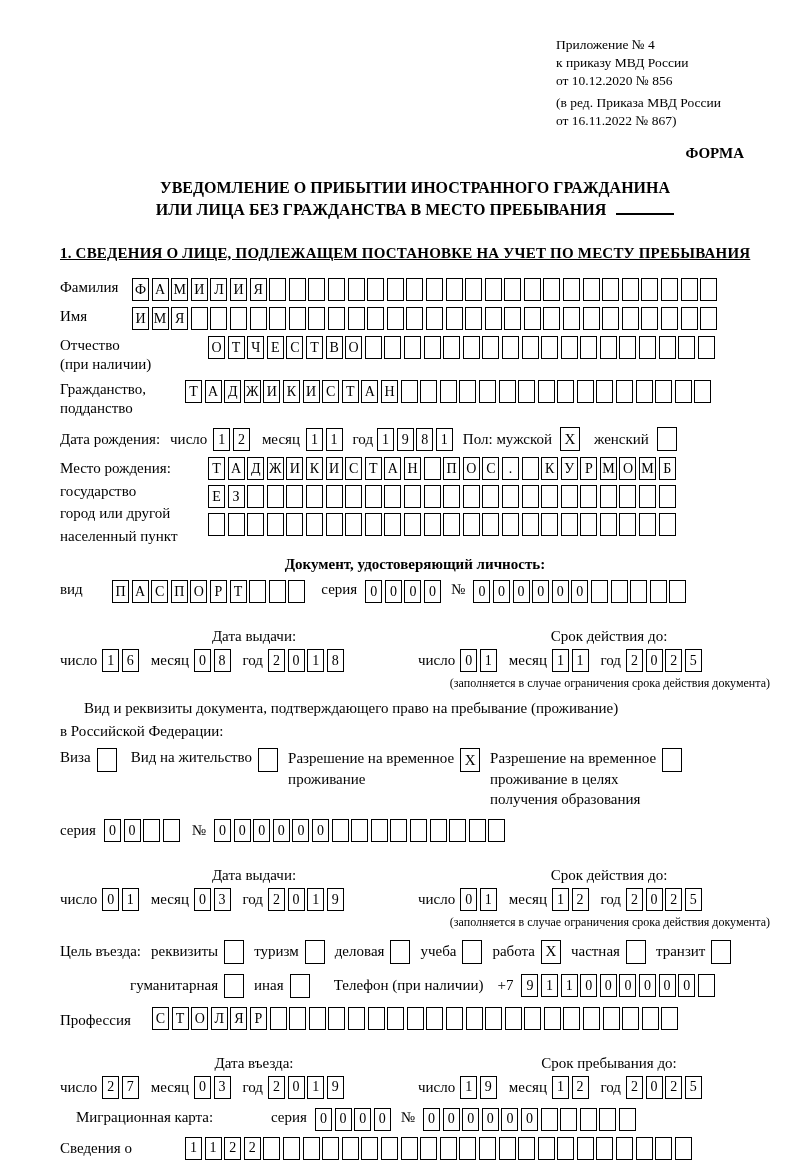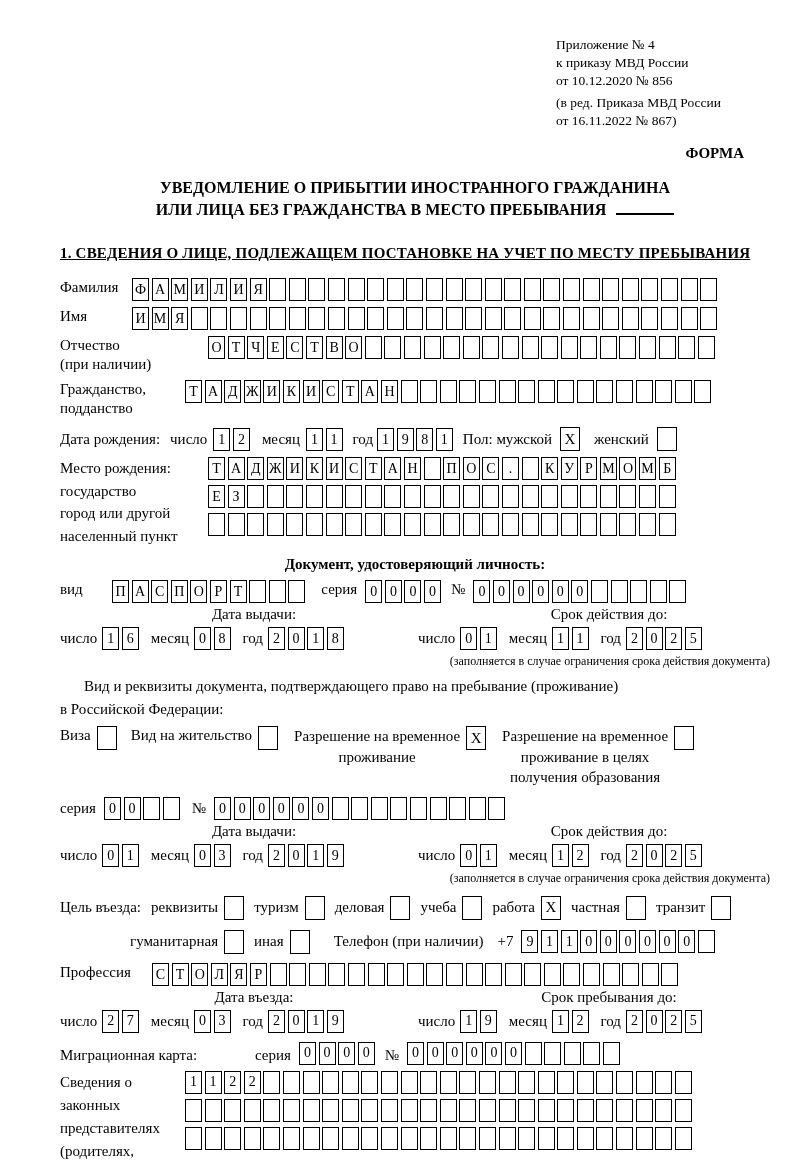--- a/index.html
+++ b/index.html
@@ -32,32 +32,32 @@
     font-size:14px;font-family:"Liberation Serif","DejaVu Serif",serif;
   }
   .cbox{
     box-sizing:content-box;width:18px;height:22px;border:1.7px solid #000;
     display:inline-flex;align-items:center;justify-content:center;
     font-size:15px;margin-left:6px;flex:0 0 auto;
   }
   .mb5{margin-bottom:5px;}
   .doc-heading{text-align:center;font-weight:bold;margin-top:8px;font-size:15px;}
 
-  .dates{display:flex;margin-top:2px;justify-content:flex-end;}
+  .dates{display:flex;margin-top:24px;justify-content:flex-end;}
   .dcol1{flex:0 0 358px;}
   .dcol2{flex:1;}
   .dhead{text-align:center;padding-left:30px;margin-bottom:3px;}
   .drow{display:flex;align-items:center;}
   .drow .lbl{margin-right:5px;}
   .drow .cells{margin-right:12px;}
   .note-right{text-align:right;font-size:12px;margin-top:4px;}
 
   .opts{display:flex;align-items:flex-start;margin-top:8px;}
   .opts .olabel{margin-left:14px;}
-  .pre2{white-space:pre-line;text-align:center;max-width:196px;margin-left:16px;line-height:1.35;}
+  .pre2{white-space:pre-line;text-align:left;max-width:196px;margin-left:10px;line-height:1.35;}
   .purpose-line{display:flex;align-items:center;margin-top:10px;flex-wrap:nowrap;}
   .purpose-line .olabel{margin-left:10px;}
   .indent70{padding-left:70px;}
   .phone-label{margin-left:24px;margin-right:14px;}
   .reps{display:flex;align-items:flex-start;margin-top:6px;}
   .reps-labels{flex:0 0 125px;line-height:1.55;}
   .sexbox{margin-left:8px;margin-right:14px;}
 </style>
 </head>
 <body>
@@ -550,21 +550,21 @@
         <span class="cell">0</span>
         <span class="cell">0</span>
         <span class="cell">0</span>
         <span class="cell">0</span>
         <span class="cell">0</span>
         <span class="cell">0</span>
         <span class="cell"></span>
       </span>
   </div>
 
-  <div class="frow" style="align-items:flex-start;margin-top:9px;">
+  <div class="frow" style="align-items:flex-end;margin-top:9px;">
     <span class="lbl" style="flex:0 0 92px;">Профессия</span>
     <span class="cells">
         <span class="cell">С</span>
         <span class="cell">Т</span>
         <span class="cell">О</span>
         <span class="cell">Л</span>
         <span class="cell">Я</span>
         <span class="cell">Р</span>
         <span class="cell"></span>
         <span class="cell"></span>
@@ -630,21 +630,21 @@
         <span class="cells">
             <span class="cell">2</span>
             <span class="cell">0</span>
             <span class="cell">2</span>
             <span class="cell">5</span>
           </span>
       </div>
     </div>
   </div>
 
-  <div class="frow" style="align-items:flex-end;margin-top:9px;">
+  <div class="frow" style="align-items:flex-start;margin-top:9px;margin-left:16px;">
     <span class="lbl" style="flex:0 0 195px;">Миграционная карта:</span>
     <span class="lbl" style="margin-right:8px;">серия</span>
     <span class="cells">
         <span class="cell">0</span>
         <span class="cell">0</span>
         <span class="cell">0</span>
         <span class="cell">0</span>
       </span>
     <span class="lbl" style="margin-left:10px;margin-right:8px;">№</span>
     <span class="cells">

